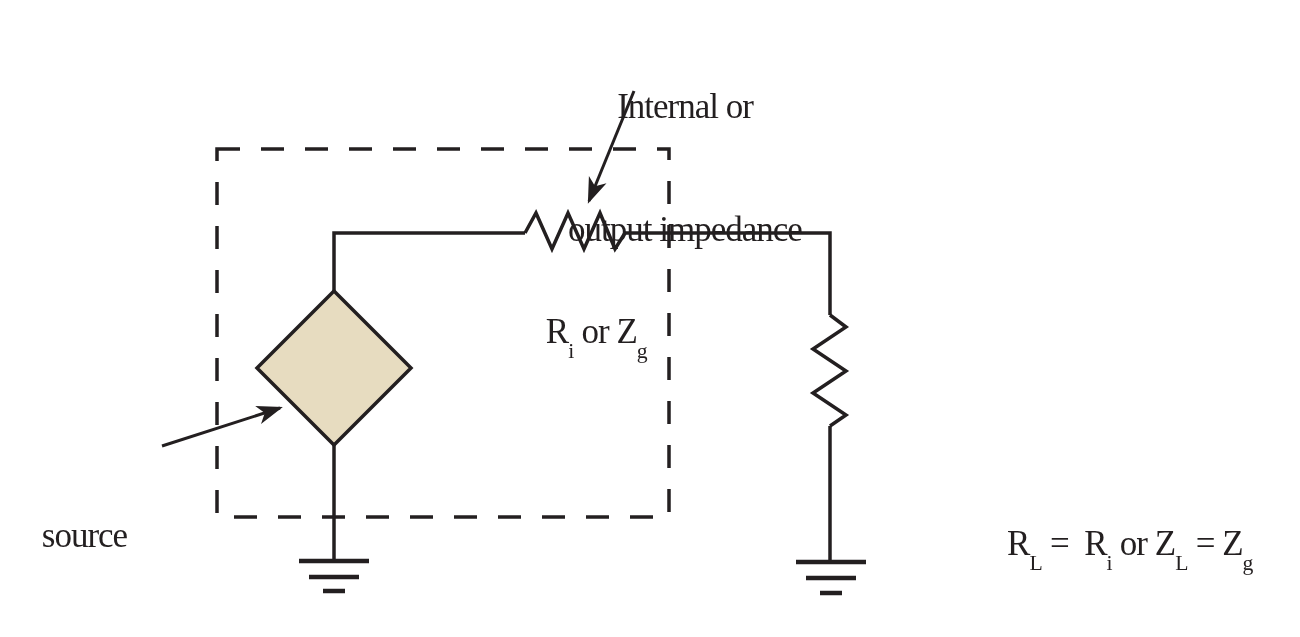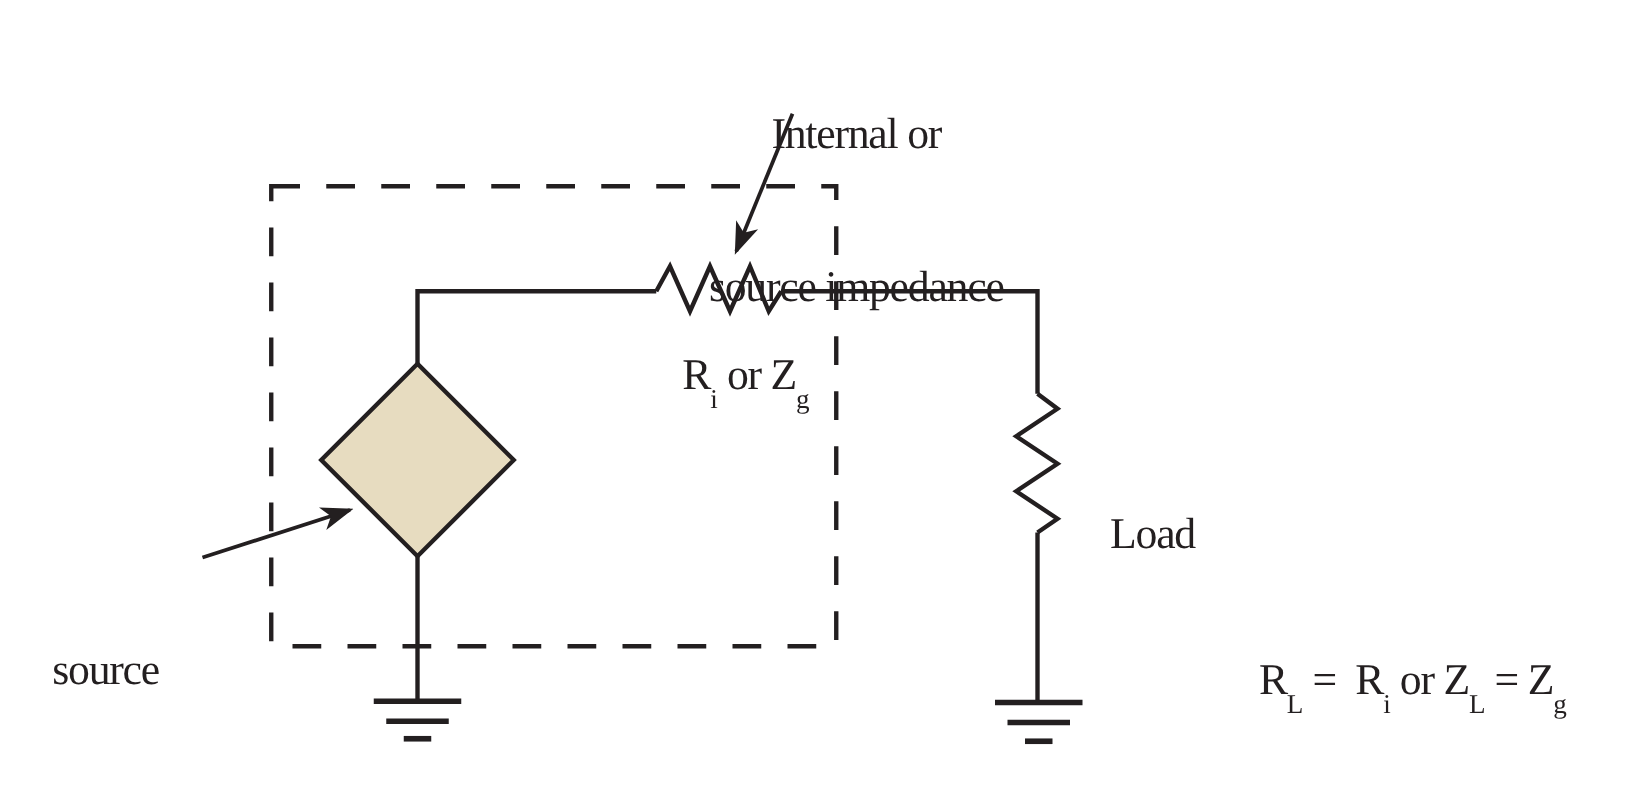--- a/index.html
+++ b/index.html
@@ -85,33 +85,32 @@
       <line class="gnd" x1="820" y1="593" x2="842" y2="593"></line>
     </g>
 
     <line class="arrow-line" x1="634" y1="91" x2="589" y2="201" marker-end="url(#arrowhead)"></line>
 
     <line class="arrow-line" x1="162" y1="446" x2="280" y2="408" marker-end="url(#arrowhead)"></line>
   </svg>
 
   <div class="label" style="left:530px; top:4px; width:310px; line-height:41px;">
     <span class="ln">Internal or</span>
-    <span class="ln">source impedance</span>
+    <span class="ln">output impedance</span>
   </div>
 
-  <div class="label" style="left:496px; top:240px; width:170px;">
+  <div class="label" style="left:496px; top:272px; width:170px;">
     <span>R</span><sub class="s">i</sub><span> or </span><span>Z</span><sub class="s">g</sub>
   </div>
 
   <div class="label" style="left:2px; top:436px; width:165px;">
     <span class="ln">source</span>
   </div>
 
   <div class="label load-lbl" style="left:848px; top:334px; width:148px;">
-    <span class="ln">Load</span>
   </div>
 
   <div class="label formula" style="left:950px; top:446px; width:360px;">
     <span class="ln"><span>R</span><sub class="s">L</sub><span> =  </span><span>R</span><sub class="s">i</sub><span> or </span><span>Z</span><sub class="s">L</sub><span> = </span><span>Z</span><sub class="s">g</sub></span>
     
   </div>
 
 </div>
 
 </body></html>

